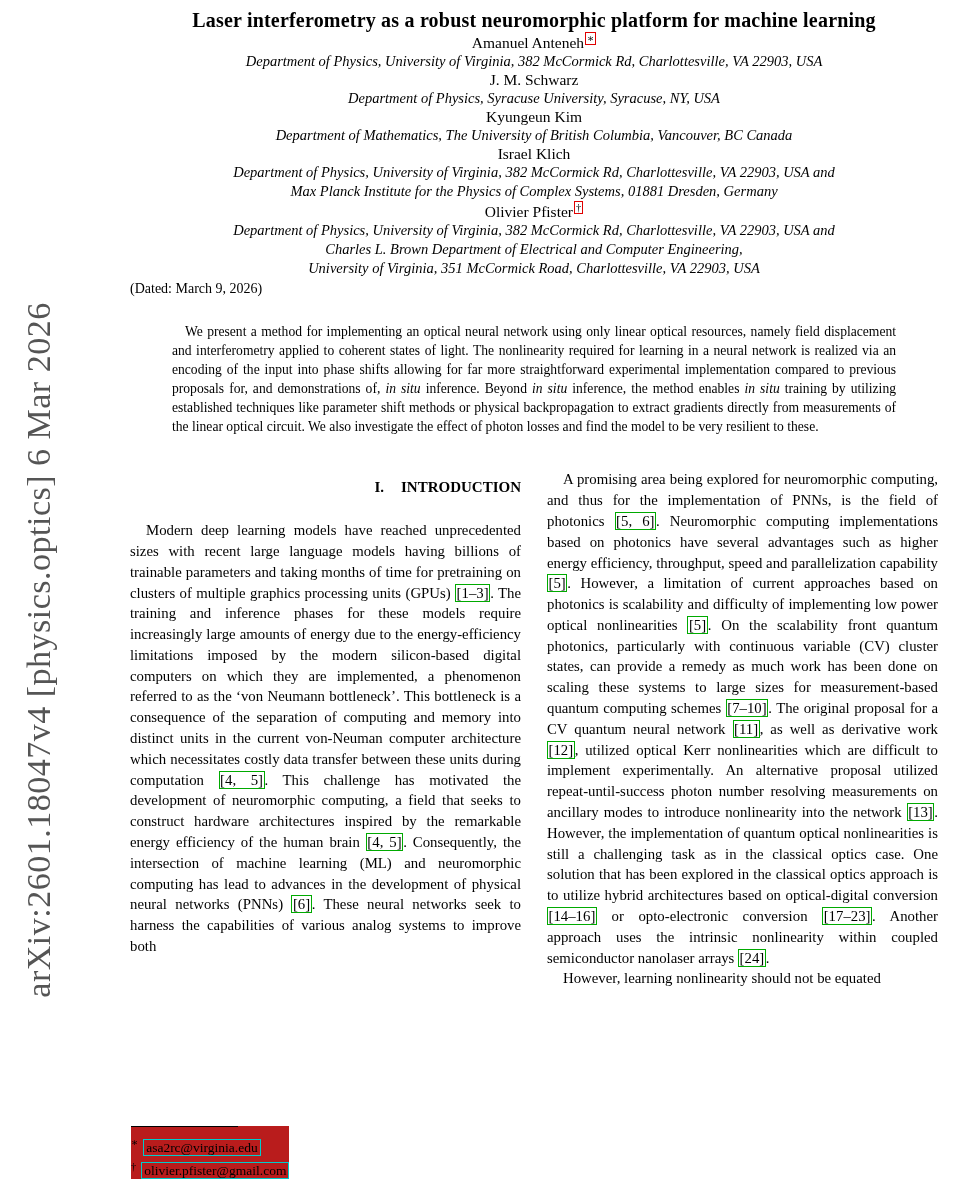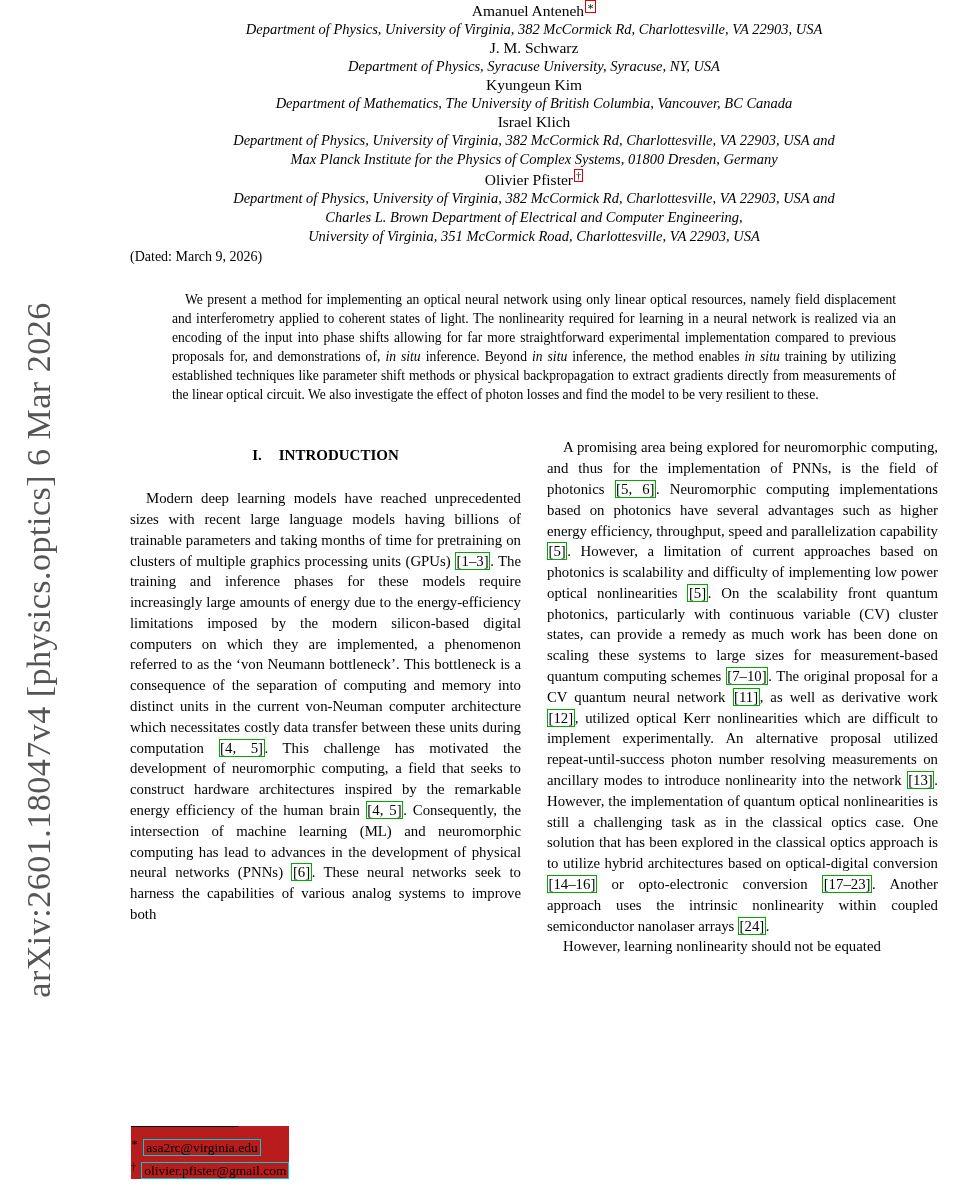--- a/index.html
+++ b/index.html
@@ -70,21 +70,21 @@
     gap: 26px;
     margin-top: 33px;
   }
   .col {
     width: 391px;
     font-size: 14.8px;
     line-height: 20.8px;
     text-align: justify;
   }
   .section-heading {
-    text-align: center;
+    text-align: right;
     font-weight: bold;
     font-size: 15px;
     margin: 8px 0 22px;
   }
   .sec-num { margin-right: 17px; }
   .body-par { margin: 0; }
   .body-par.indent { text-indent: 16px; }
 
   .cite-box {
     border: 1px solid #00aa00;
@@ -115,20 +115,21 @@
     padding: 0 2px;
   }
 </style>
 </head>
 <body>
 
 <div class="arxiv-sidebar">arXiv:2601.18047v4 [physics.optics] 6 Mar 2026</div>
 
 <div class="content">
 
+  <div class="paper-title">Laser interferometry as a robust neuromorphic platform for machine learning</div>
 
   <div class="authors">
 
     <div class="author-block">
       <div class="author-name"><span>Amanuel Anteneh</span><span class="marker-box">∗</span></div>
       <div class="affils">
           <div class="affil-line">Department of Physics, University of Virginia, 382 McCormick Rd, Charlottesville, VA 22903, USA</div>
         </div>
     </div>
 
@@ -143,21 +144,21 @@
       <div class="author-name"><span>Kyungeun Kim</span></div>
       <div class="affils">
           <div class="affil-line">Department of Mathematics, The University of British Columbia, Vancouver, BC Canada</div>
         </div>
     </div>
 
     <div class="author-block">
       <div class="author-name"><span>Israel Klich</span></div>
       <div class="affils">
           <div class="affil-line">Department of Physics, University of Virginia, 382 McCormick Rd, Charlottesville, VA 22903, USA and</div>
-          <div class="affil-line">Max Planck Institute for the Physics of Complex Systems, 01800 Dresden, Germany</div>
+          <div class="affil-line">Max Planck Institute for the Physics of Complex Systems, 01881 Dresden, Germany</div>
         </div>
     </div>
 
     <div class="author-block">
       <div class="author-name"><span>Olivier Pfister</span><span class="marker-box">†</span></div>
       <div class="affils">
           <div class="affil-line">Department of Physics, University of Virginia, 382 McCormick Rd, Charlottesville, VA 22903, USA and</div>
           <div class="affil-line">Charles L. Brown Department of Electrical and Computer Engineering,</div>
           <div class="affil-line">University of Virginia, 351 McCormick Road, Charlottesville, VA 22903, USA</div>
         </div>

